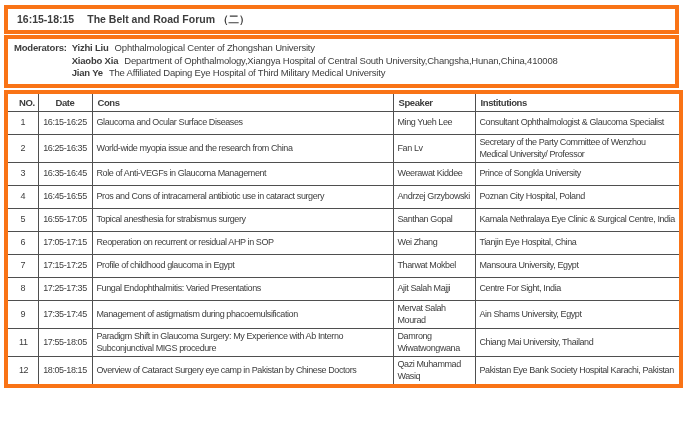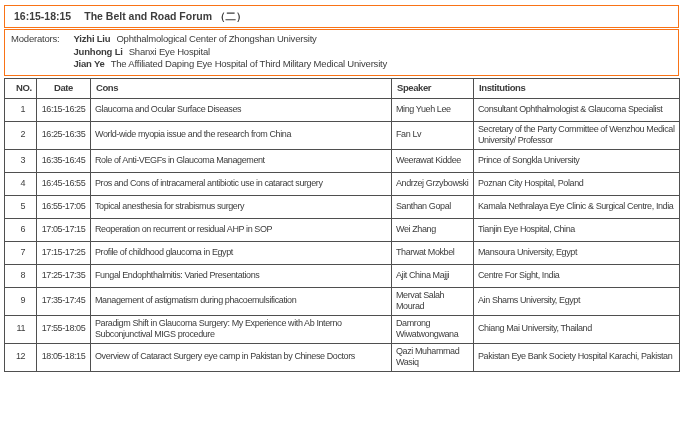--- a/index.html
+++ b/index.html
@@ -7,21 +7,21 @@
   .page {
     position: relative;
     width: 683px;
     height: 430px;
     background: #ffffff;
     padding: 5px 4px 3px 4px;
     overflow: hidden;
     font-family: "Liberation Sans", sans-serif;
     color: #3d3d3d;
   }
-  .box { border: 1px solid #f97316; background: #ffffff; }
+  .box { border: 4px solid #f97316; background: #ffffff; }
 
   
   .title-bar {
     padding: 4px 9px 5px 9px;
     font-size: 10.5px;
     font-weight: bold;
     line-height: 12px;
     white-space: nowrap;
   }
   .title-name { margin-left: 13px; }
@@ -29,21 +29,21 @@
   
   .moderators {
     margin-top: 1px;
     display: flex;
     align-items: flex-start;
     padding: 3px 8px 4px 6px;
     font-size: 9.5px;
     letter-spacing: -0.2px;
     line-height: 12.5px;
   }
-  .mod-label { font-weight: normal; margin-right: 14px; white-space: nowrap; }
+  .mod-label { font-weight: bold; margin-right: 5px; white-space: nowrap; }
   .mod-line { white-space: nowrap; }
   .mod-name { font-weight: bold; }
   .mod-aff { margin-left: 6px; }
 
   
   table.schedule {
     margin-top: 2px;
     border-collapse: collapse;
     width: 675px;
     table-layout: fixed;
@@ -58,44 +58,44 @@
     overflow: hidden;
   }
   .schedule th {
     font-size: 9.5px;
     font-weight: bold;
     text-align: left;
     height: 20px;
     padding-left: 5px;
   }
   .schedule td { height: 23px; }
-  .schedule th.col-0, .schedule td.c-no { text-align: right; padding: 2px 11px; }
+  .schedule th.col-0, .schedule td.c-no { text-align: center; padding: 2px 11px; }
   .schedule th.col-1, .schedule td.c-date { text-align: center; white-space: nowrap; padding: 2px 1px; }
   .schedule td.c-topic { padding-right: 6px; margin-left: 45px; }
 </style>
 </head>
 <body>
 
 <div class="page">
 
   <div class="box title-bar">
     <span>16:15-18:15</span><span class="title-name">The Belt and Road Forum （二）</span>
   </div>
 
   <div class="box moderators">
     <div class="mod-label">Moderators:</div>
     <div class="mod-list">
   <div class="mod-line">
     <span class="mod-name">Yizhi Liu</span><span class="mod-aff">Ophthalmological Center of Zhongshan University</span>
   </div>
 
-
   <div class="mod-line">
-    <span class="mod-name">Junhong Li</span><span class="mod-aff">Shanxi Eye Hospital</span>
-  </div>
+    <span class="mod-name">Xiaobo Xia</span><span class="mod-aff">Department of Ophthalmology,Xiangya Hospital of Central South University,Changsha,Hunan,China,410008</span>
+  </div>
+
 
   <div class="mod-line">
     <span class="mod-name">Jian Ye</span><span class="mod-aff">The Affiliated Daping Eye Hospital of Third Military Medical University</span>
   </div>
 </div>
   </div>
 
   <table class="schedule box">
     <colgroup>
       <col style="width:32px">
@@ -167,21 +167,21 @@
     <td class="c-date">17:15-17:25</td>
     <td class="c-topic">Profile of childhood glaucoma in Egypt</td>
     <td class="c-speaker">Tharwat Mokbel</td>
     <td class="c-inst">Mansoura University, Egypt</td>
   </tr>
 
   <tr>
     <td class="c-no">8</td>
     <td class="c-date">17:25-17:35</td>
     <td class="c-topic">Fungal Endophthalmitis: Varied Presentations</td>
-    <td class="c-speaker">Ajit China Majji</td>
+    <td class="c-speaker">Ajit Salah Majji</td>
     <td class="c-inst">Centre For Sight, India</td>
   </tr>
 
   <tr>
     <td class="c-no">9</td>
     <td class="c-date">17:35-17:45</td>
     <td class="c-topic">Management of astigmatism during phacoemulsification</td>
     <td class="c-speaker">Mervat Salah Mourad</td>
     <td class="c-inst">Ain Shams University, Egypt</td>
   </tr>

